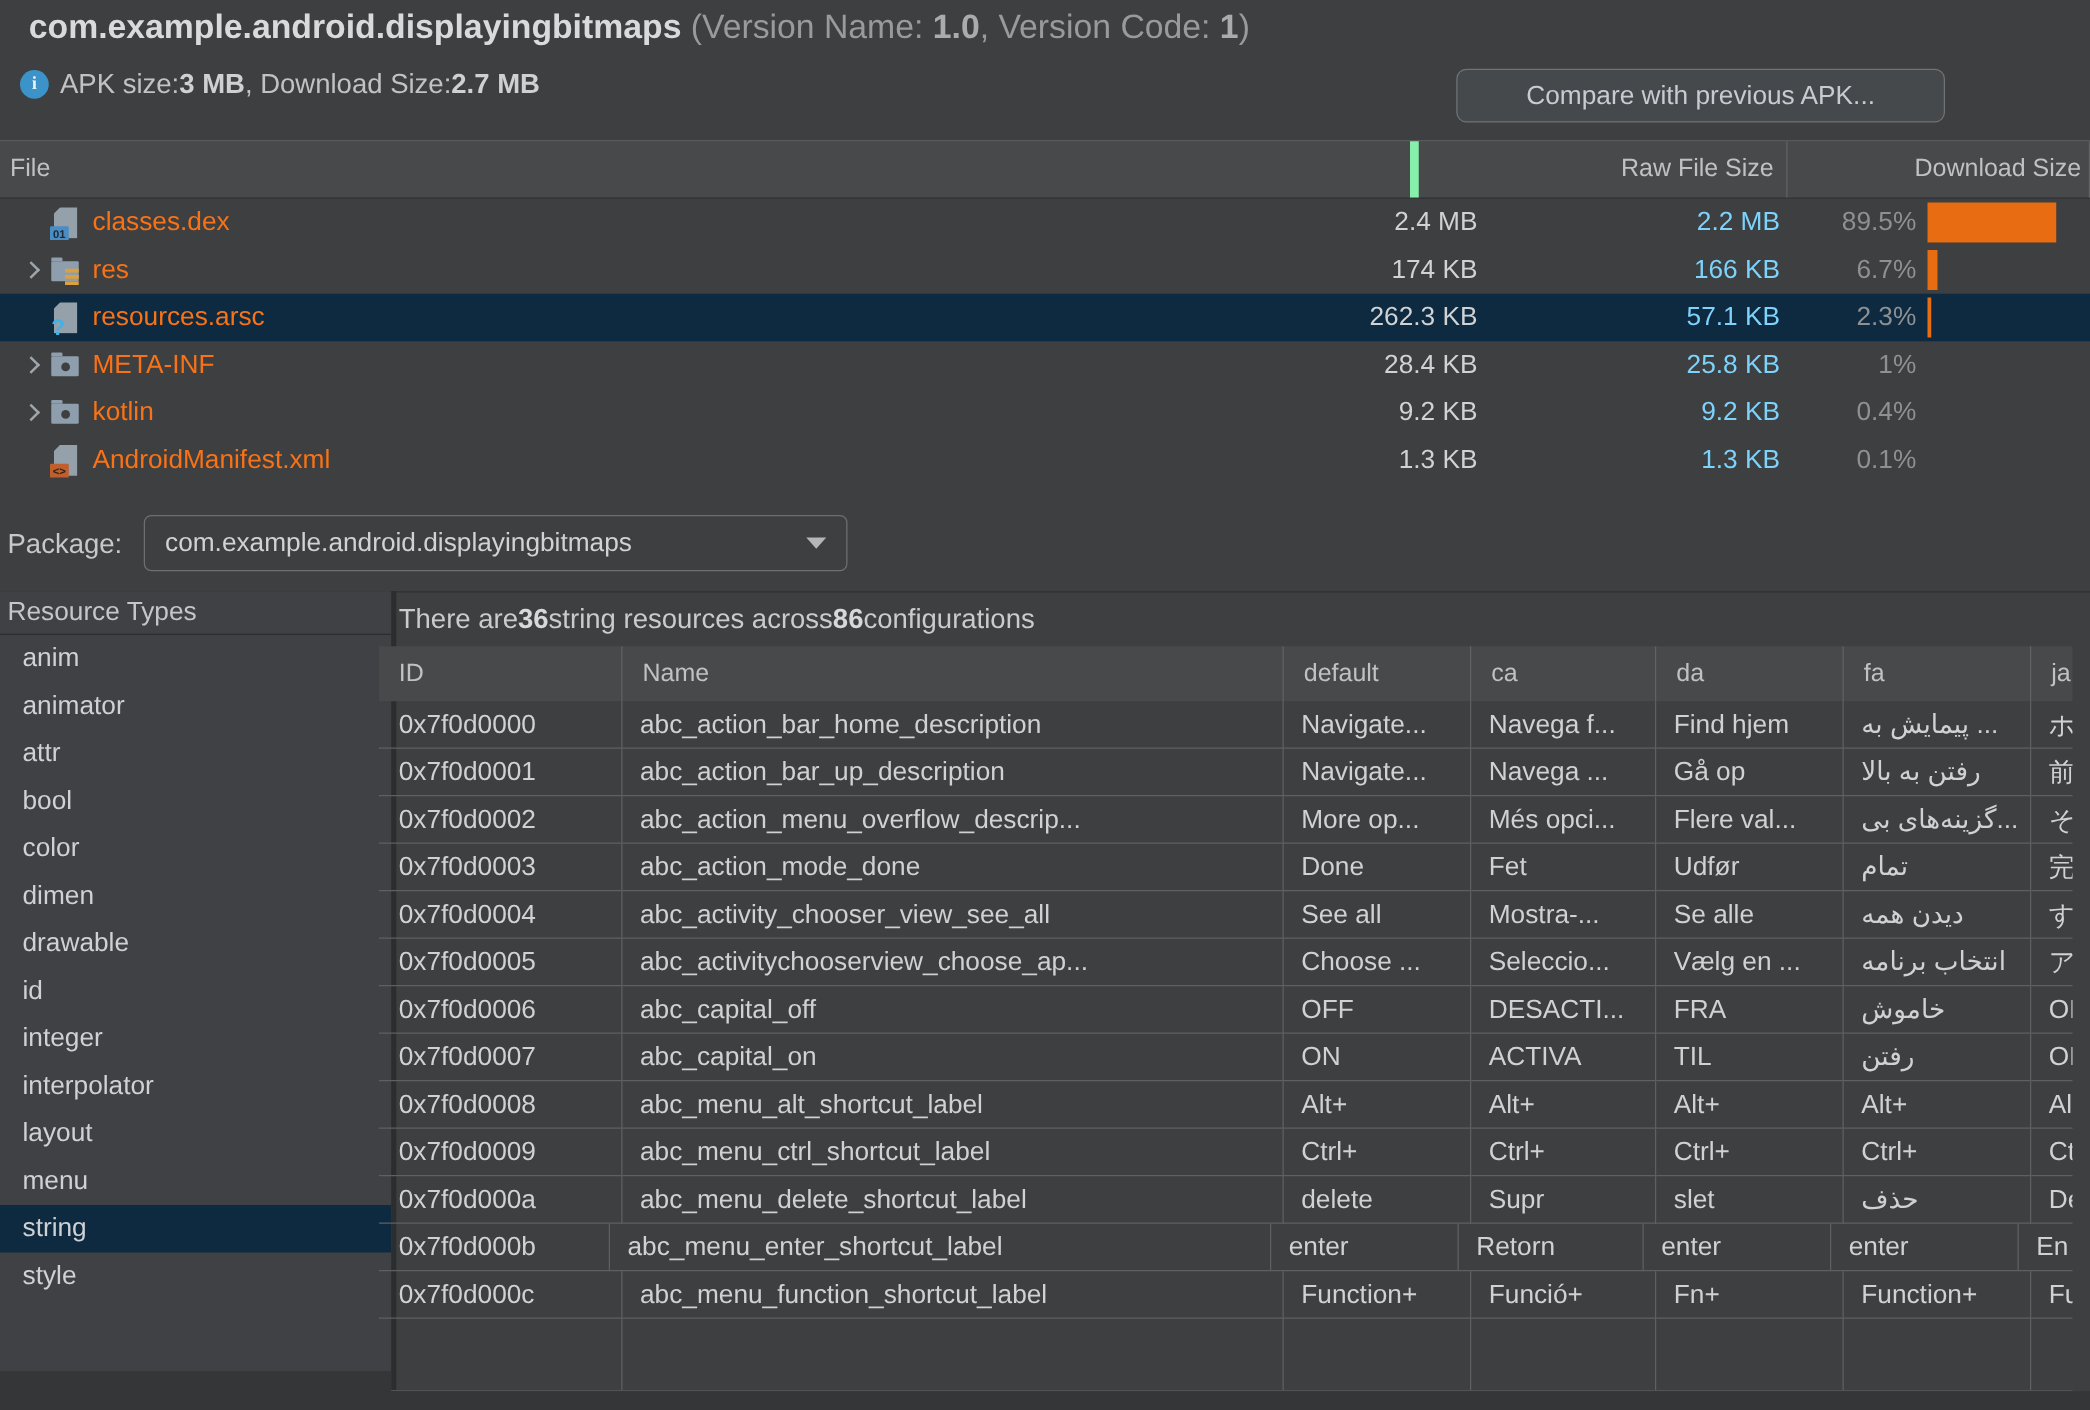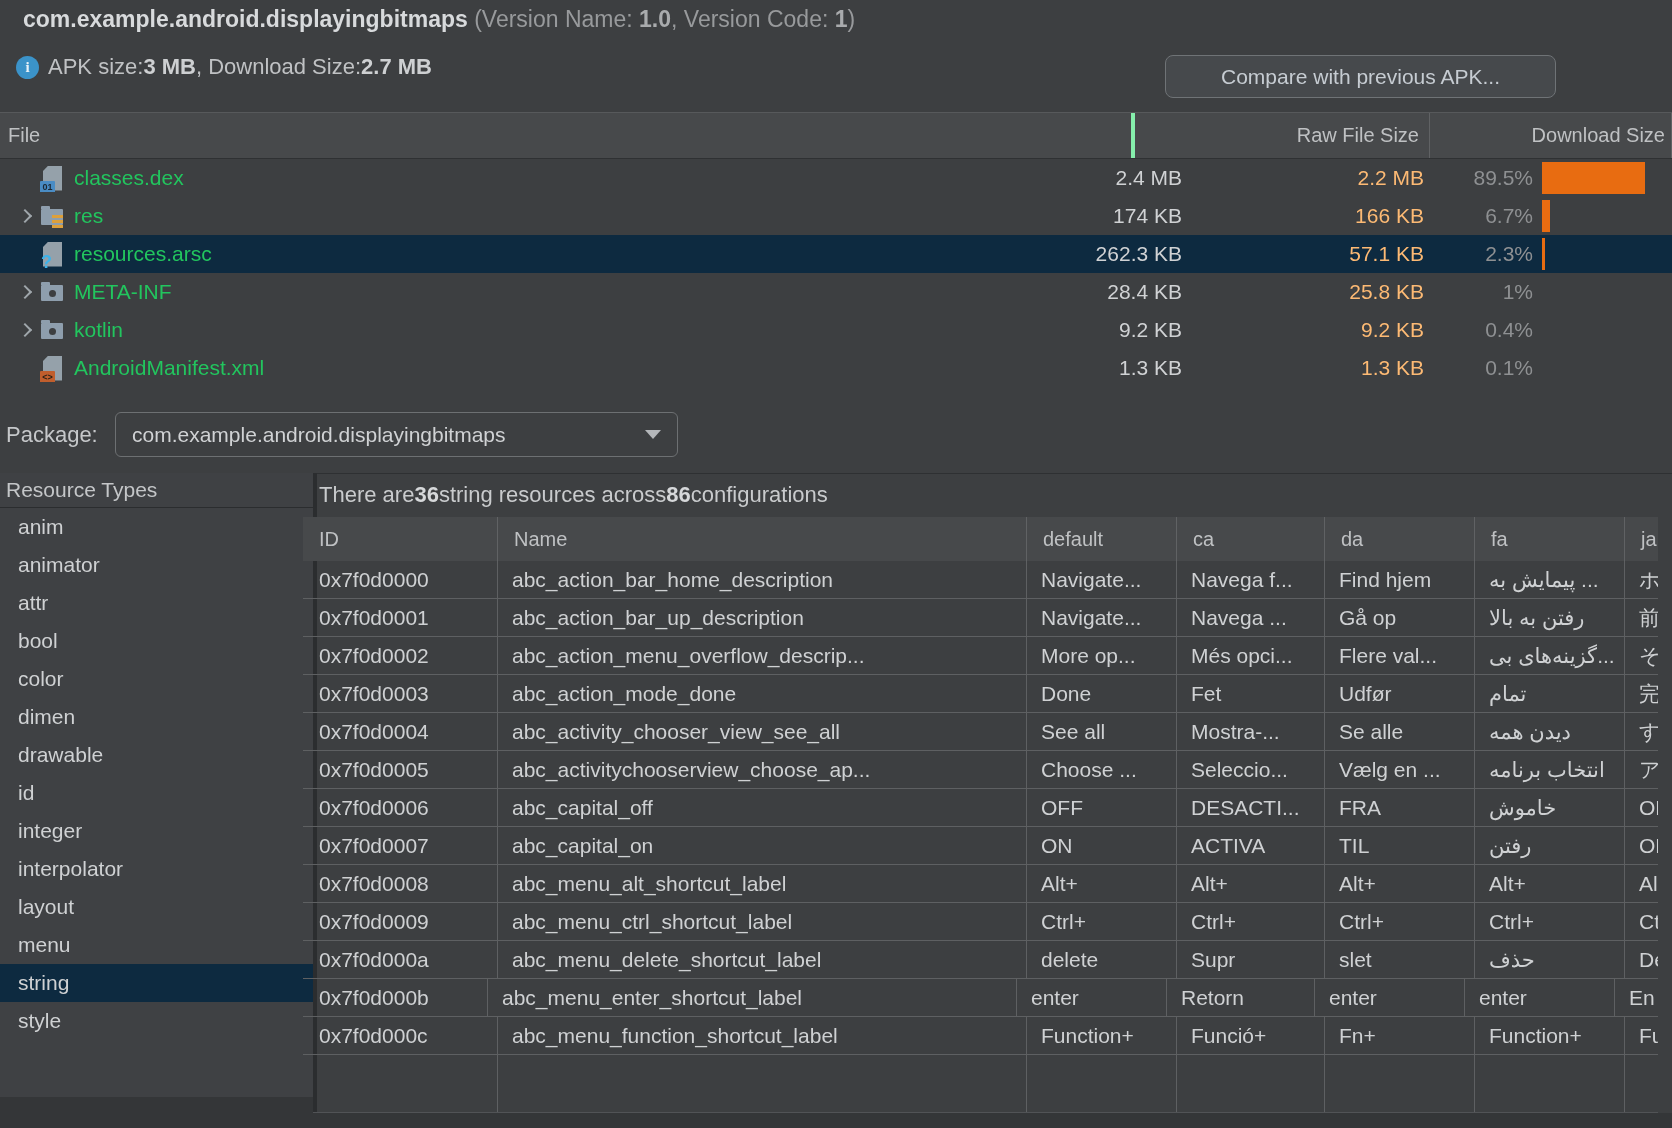--- a/index.html
+++ b/index.html
@@ -13,45 +13,45 @@
     --txtmid:#c2c4c6;
     --txtdim:#8e9092;
   }
   *{margin:0;padding:0;box-sizing:border-box}
   html,body{background:#2b2b2b}
   body{font-family:"Liberation Sans",sans-serif;}
   #app{position:relative;width:1672px;height:1128px;background:var(--pagebg);overflow:hidden;color:var(--txt)}
 
   
   #top{position:absolute;left:0;top:0;width:1672px;height:112px}
-  #title-line{position:absolute;left:23px;top:6px;font-size:23px;color:#989a9c;white-space:nowrap}
+  #title-line{position:absolute;left:23px;top:6px;font-size:27px;color:#989a9c;white-space:nowrap}
   #title-line .appid{font-weight:bold;color:#d8dadc}
   #title-line .vb{font-weight:bold;color:#a9abad}
   #apk-line{position:absolute;left:16px;top:53px;height:28px;display:flex;align-items:center;font-size:22px;color:#c0c2c4;white-space:nowrap}
   .info-circle{width:23px;height:23px;border-radius:50%;background:#3b93c9;color:#e8f2f8;font-size:15px;font-weight:bold;font-family:"Liberation Serif",serif;display:flex;align-items:center;justify-content:center;margin-right:9px;flex:none}
   #apk-line b{color:#ced0d2}
   #compare-btn{position:absolute;left:1165px;top:55px;width:391px;height:43px;background:#46494c;border:1px solid #6f7376;border-radius:8px;color:#c6ccd2;font-size:21px;font-family:"Liberation Sans",sans-serif;display:flex;align-items:center;justify-content:center;cursor:default}
 
   
   #ftable{position:absolute;left:0;top:112px;width:1672px}
   .fhead{display:flex;height:47px;background:var(--hdrbg);border-top:1px solid #57595b;border-bottom:1px solid #2f3133;color:#bfc1c3;font-size:20px;align-items:stretch}
   .fh{display:flex;align-items:center}
-  .fh.name{flex:1;padding-left:8px;border-right:4px solid #86efac}
+  .fh.name{flex:1;padding-left:8px;border-right:7px solid #86efac}
   .fh.raw{width:295px;justify-content:flex-end;padding-right:10px;border-right:1px solid #606264}
   .fh.dl{width:242px;justify-content:flex-end;padding-right:6px;border-right:1px solid #606264}
   .fh.pct{width:338px;padding-left:2px}
   .frow{display:flex;height:38px;align-items:center;font-size:21px}
   .frow.selected{background:var(--sel)}
   .fname-zone{flex:1;display:flex;align-items:center;overflow:hidden}
   .chev{width:24px;margin-left:14px;flex:none;display:flex;align-items:center;justify-content:center}
   .chev::before{content:"";display:block;width:8px;height:8px;border-right:2px solid #9fa6ab;border-top:2px solid #9fa6ab;transform:rotate(45deg);margin-right:3px}
   .chev.hidden::before{display:none}
-  .fname{color:#22c55e;white-space:nowrap}
+  .fname{color:#f97316;white-space:nowrap}
   .fraw{width:295px;text-align:right;padding-right:10px;flex:none;color:#d0d2d4}
-  .fdl{width:242px;text-align:right;padding-right:10px;flex:none;color:#fdba74}
+  .fdl{width:242px;text-align:right;padding-right:10px;flex:none;color:#7dd3fc}
   .fpct{width:99px;text-align:right;flex:none;color:var(--txtdim)}
   .fbarzone{width:139px;padding-left:9px;flex:none;display:flex;align-items:center}
   .fbar{height:32px;background:var(--accent)}
 
   
   .ficon{position:relative;width:26px;height:27px;margin:0 8px 0 2px;flex:none}
   .ficon .page{position:absolute;left:3px;top:1px;width:19px;height:25px;background:#95a1aa;clip-path:polygon(28% 0,100% 0,100% 100%,0 100%,0 22%)}
   .ficon .badge{position:absolute;left:0;bottom:-1px;width:15px;height:12px;background:#4a8cc4;color:#1c2834;font-size:9px;font-weight:bold;text-align:center;line-height:12px;border-radius:1px}
   .ficon .badge.xml{background:#c05e2d;color:#2a2016}
   .ficon .qmark{position:absolute;left:1px;bottom:-5px;color:#3db3ea;font-size:18px;font-weight:bold}

